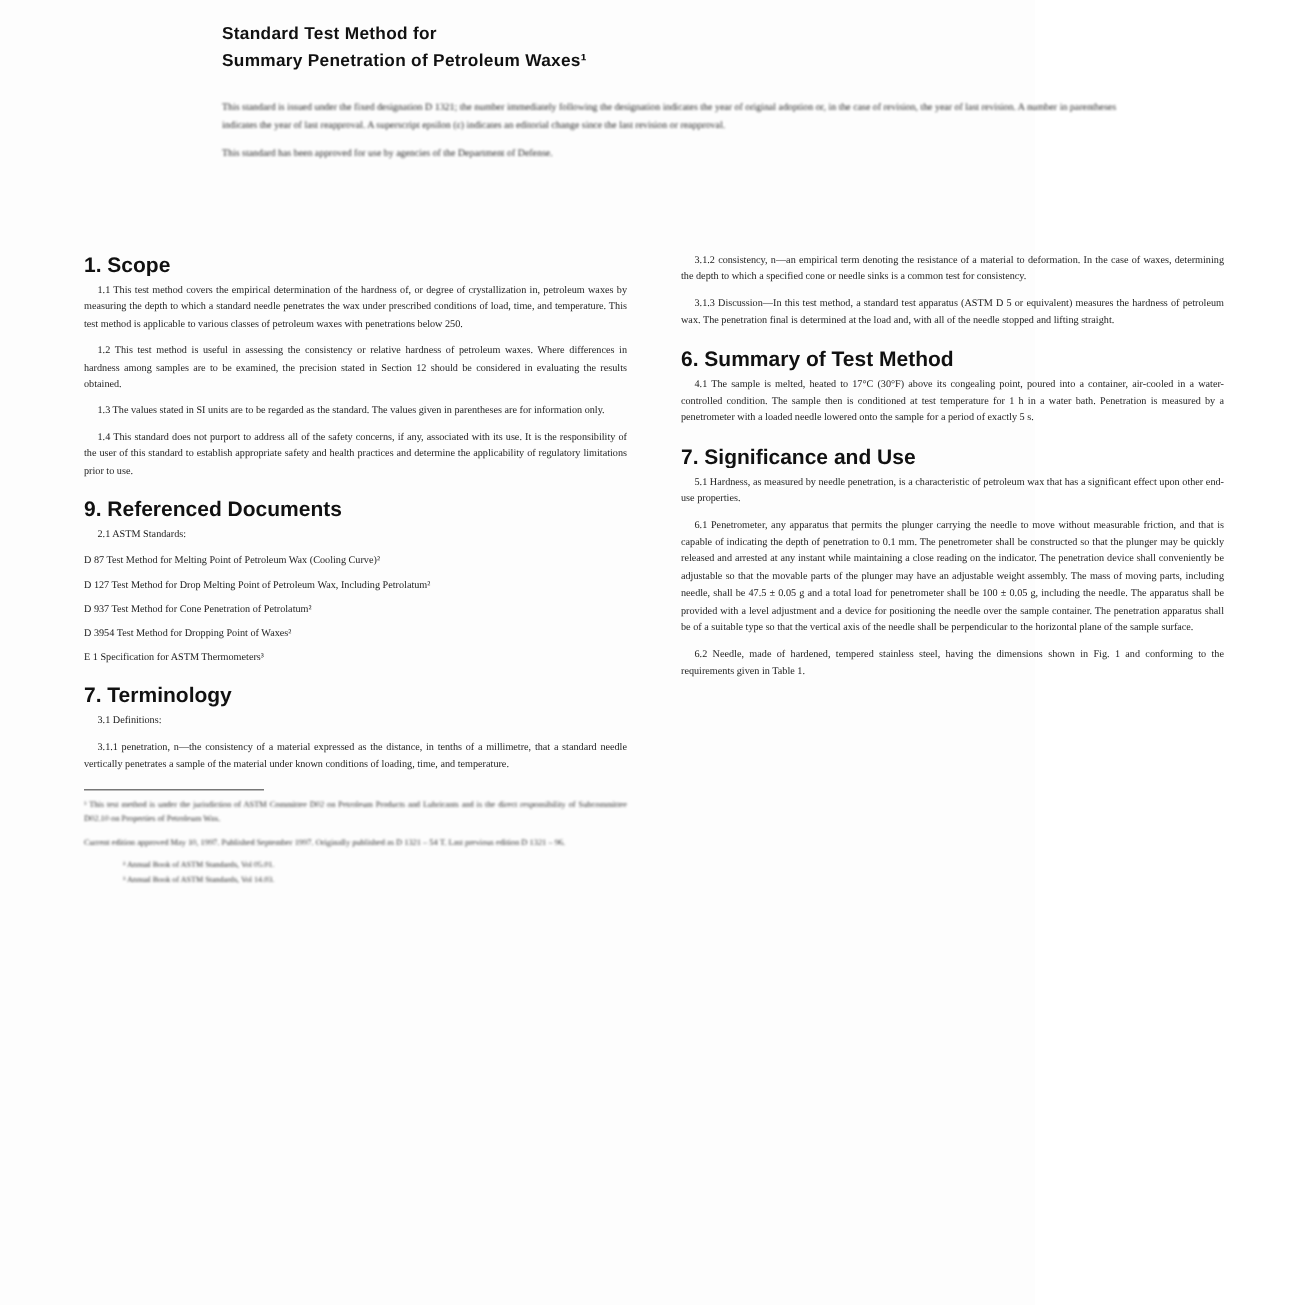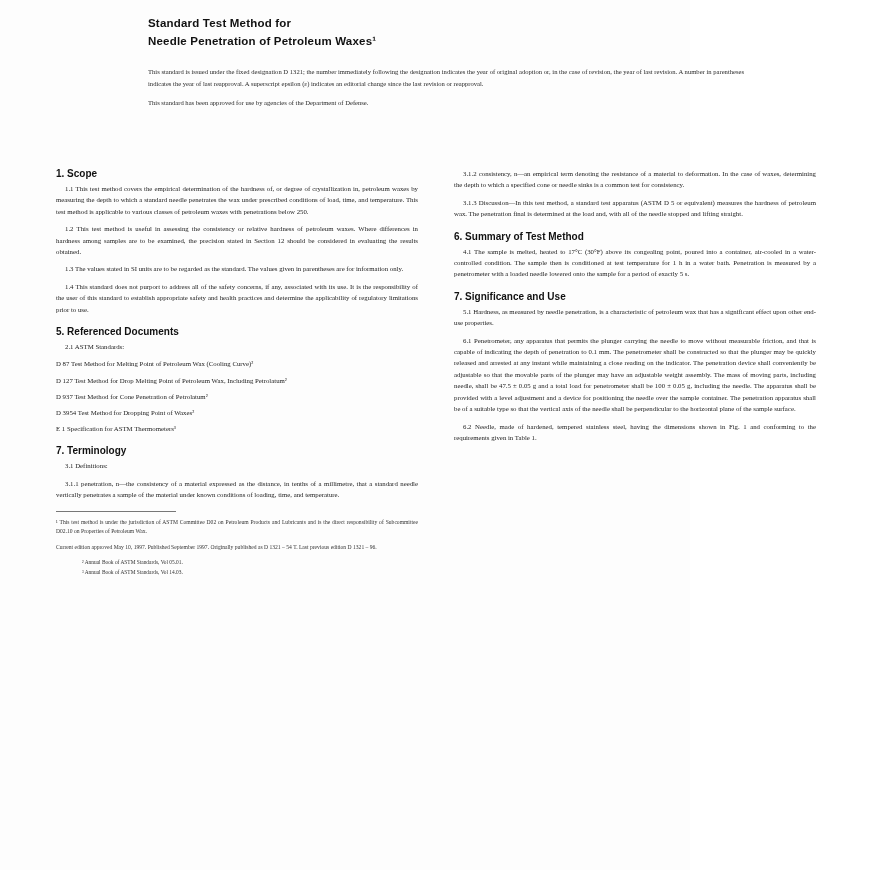--- a/index.html
+++ b/index.html
@@ -67,21 +67,21 @@
     top: 0;
     width: 362px;
     height: 690px;
   }
   .col.left  { left: 0; }
   .col.right { left: 398px; }
 
   h2.sec {
     font-family: "Liberation Sans", sans-serif;
     font-weight: bold;
-    font-size: 10px;
+    font-size: 14px;
     margin: 11px 0 4px 0;
     color: #111;
     filter: blur(0.5px);
   }
   h2.sec:first-child { margin-top: 0; }
 
   p.par {
     margin: 0 0 6px 0;
     font-size: 6.8px;
     line-height: 11.4px;
@@ -126,39 +126,39 @@
   }
 </style>
 </head>
 <body>
 
 <div class="page">
 
   <div class="header">
     <div class="doc-title">
       <span>Standard Test Method for</span>
-      <span class="line2">Needle Penetration of Petroleum Waxes¹</span>
+      <span class="line2">Summary Penetration of Petroleum Waxes¹</span>
     </div>
     <div class="standard-note">
       <p>This standard is issued under the fixed designation D 1321; the number immediately following the designation indicates the year of original adoption or, in the case of revision, the year of last revision. A number in parentheses indicates the year of last reapproval. A superscript epsilon (ε) indicates an editorial change since the last revision or reapproval.</p>
       <p>This standard has been approved for use by agencies of the Department of Defense.</p>
     </div>
   </div>
 
   <div class="columns">
 
     <div class="col left">
 
       <h2 class="sec">1. Scope</h2>
       <p class="par">1.1 This test method covers the empirical determination of the hardness of, or degree of crystallization in, petroleum waxes by measuring the depth to which a standard needle penetrates the wax under prescribed conditions of load, time, and temperature. This test method is applicable to various classes of petroleum waxes with penetrations below 250.</p>
       <p class="par">1.2 This test method is useful in assessing the consistency or relative hardness of petroleum waxes. Where differences in hardness among samples are to be examined, the precision stated in Section 12 should be considered in evaluating the results obtained.</p>
       <p class="par">1.3 The values stated in SI units are to be regarded as the standard. The values given in parentheses are for information only.</p>
       <p class="par">1.4 This standard does not purport to address all of the safety concerns, if any, associated with its use. It is the responsibility of the user of this standard to establish appropriate safety and health practices and determine the applicability of regulatory limitations prior to use.</p>
 
-      <h2 class="sec">5. Referenced Documents</h2>
+      <h2 class="sec">9. Referenced Documents</h2>
       <p class="par">2.1 ASTM Standards:</p>
       <p class="ref">D 87 Test Method for Melting Point of Petroleum Wax (Cooling Curve)²</p>
       <p class="ref">D 127 Test Method for Drop Melting Point of Petroleum Wax, Including Petrolatum²</p>
       <p class="ref">D 937 Test Method for Cone Penetration of Petrolatum²</p>
       <p class="ref">D 3954 Test Method for Dropping Point of Waxes²</p>
       <p class="ref">E 1 Specification for ASTM Thermometers³</p>
 
       <h2 class="sec">7. Terminology</h2>
       <p class="par">3.1 Definitions:</p>
       <p class="par">3.1.1 penetration, n—the consistency of a material expressed as the distance, in tenths of a millimetre, that a standard needle vertically penetrates a sample of the material under known conditions of loading, time, and temperature.</p>

